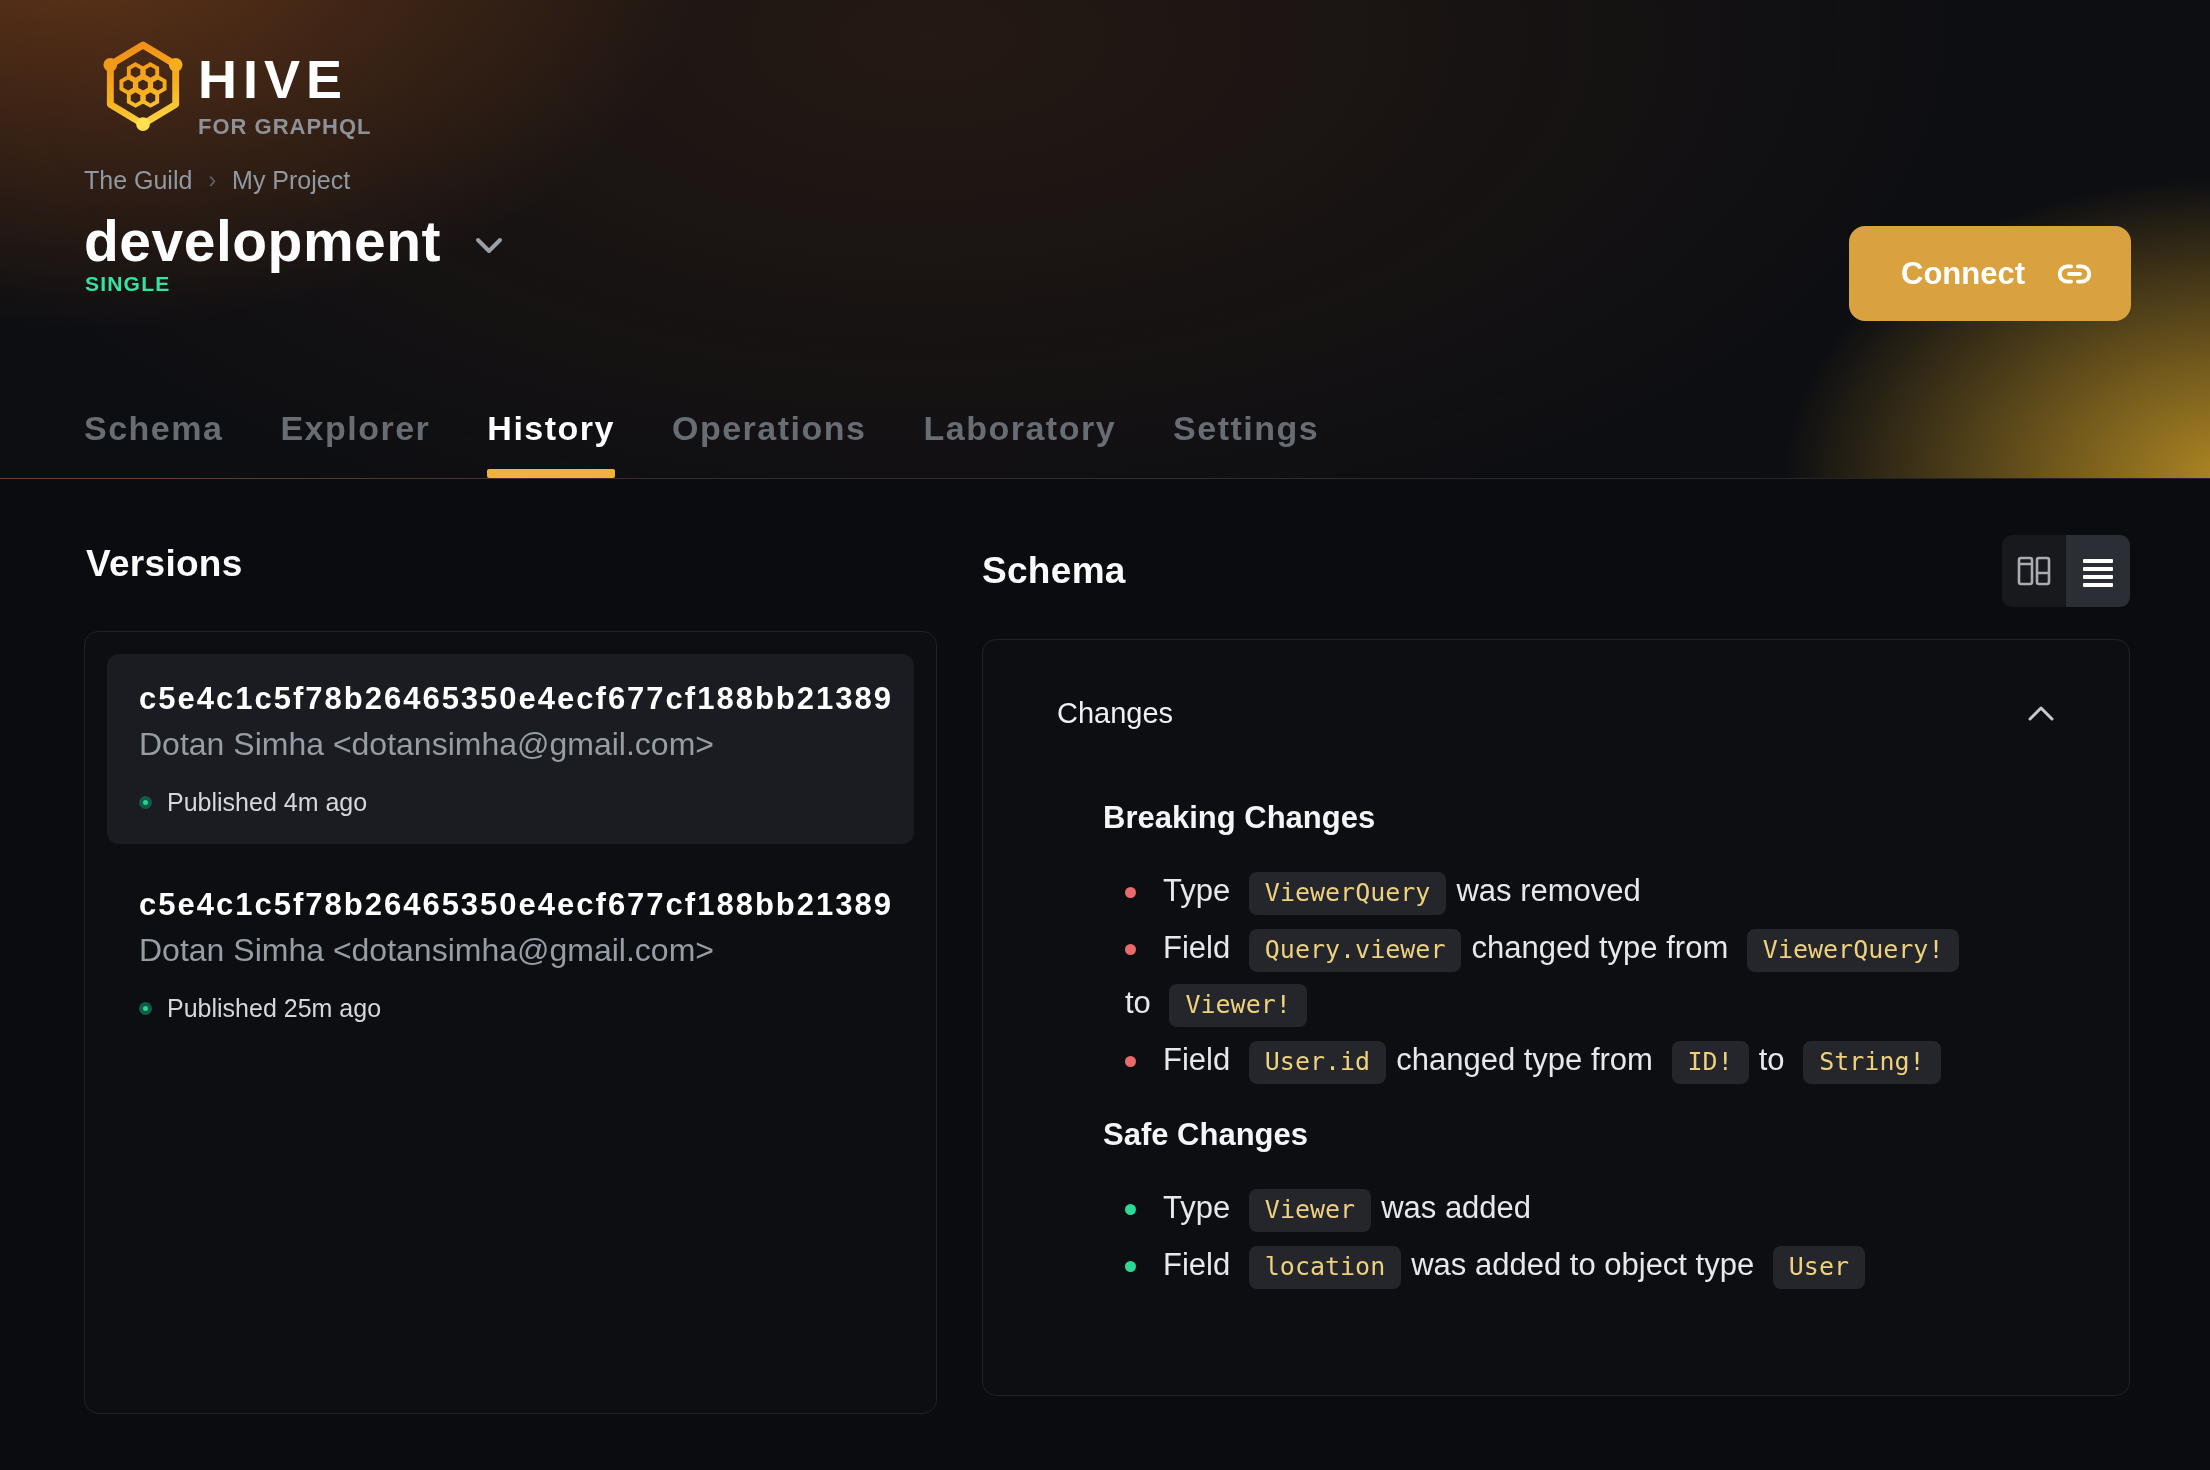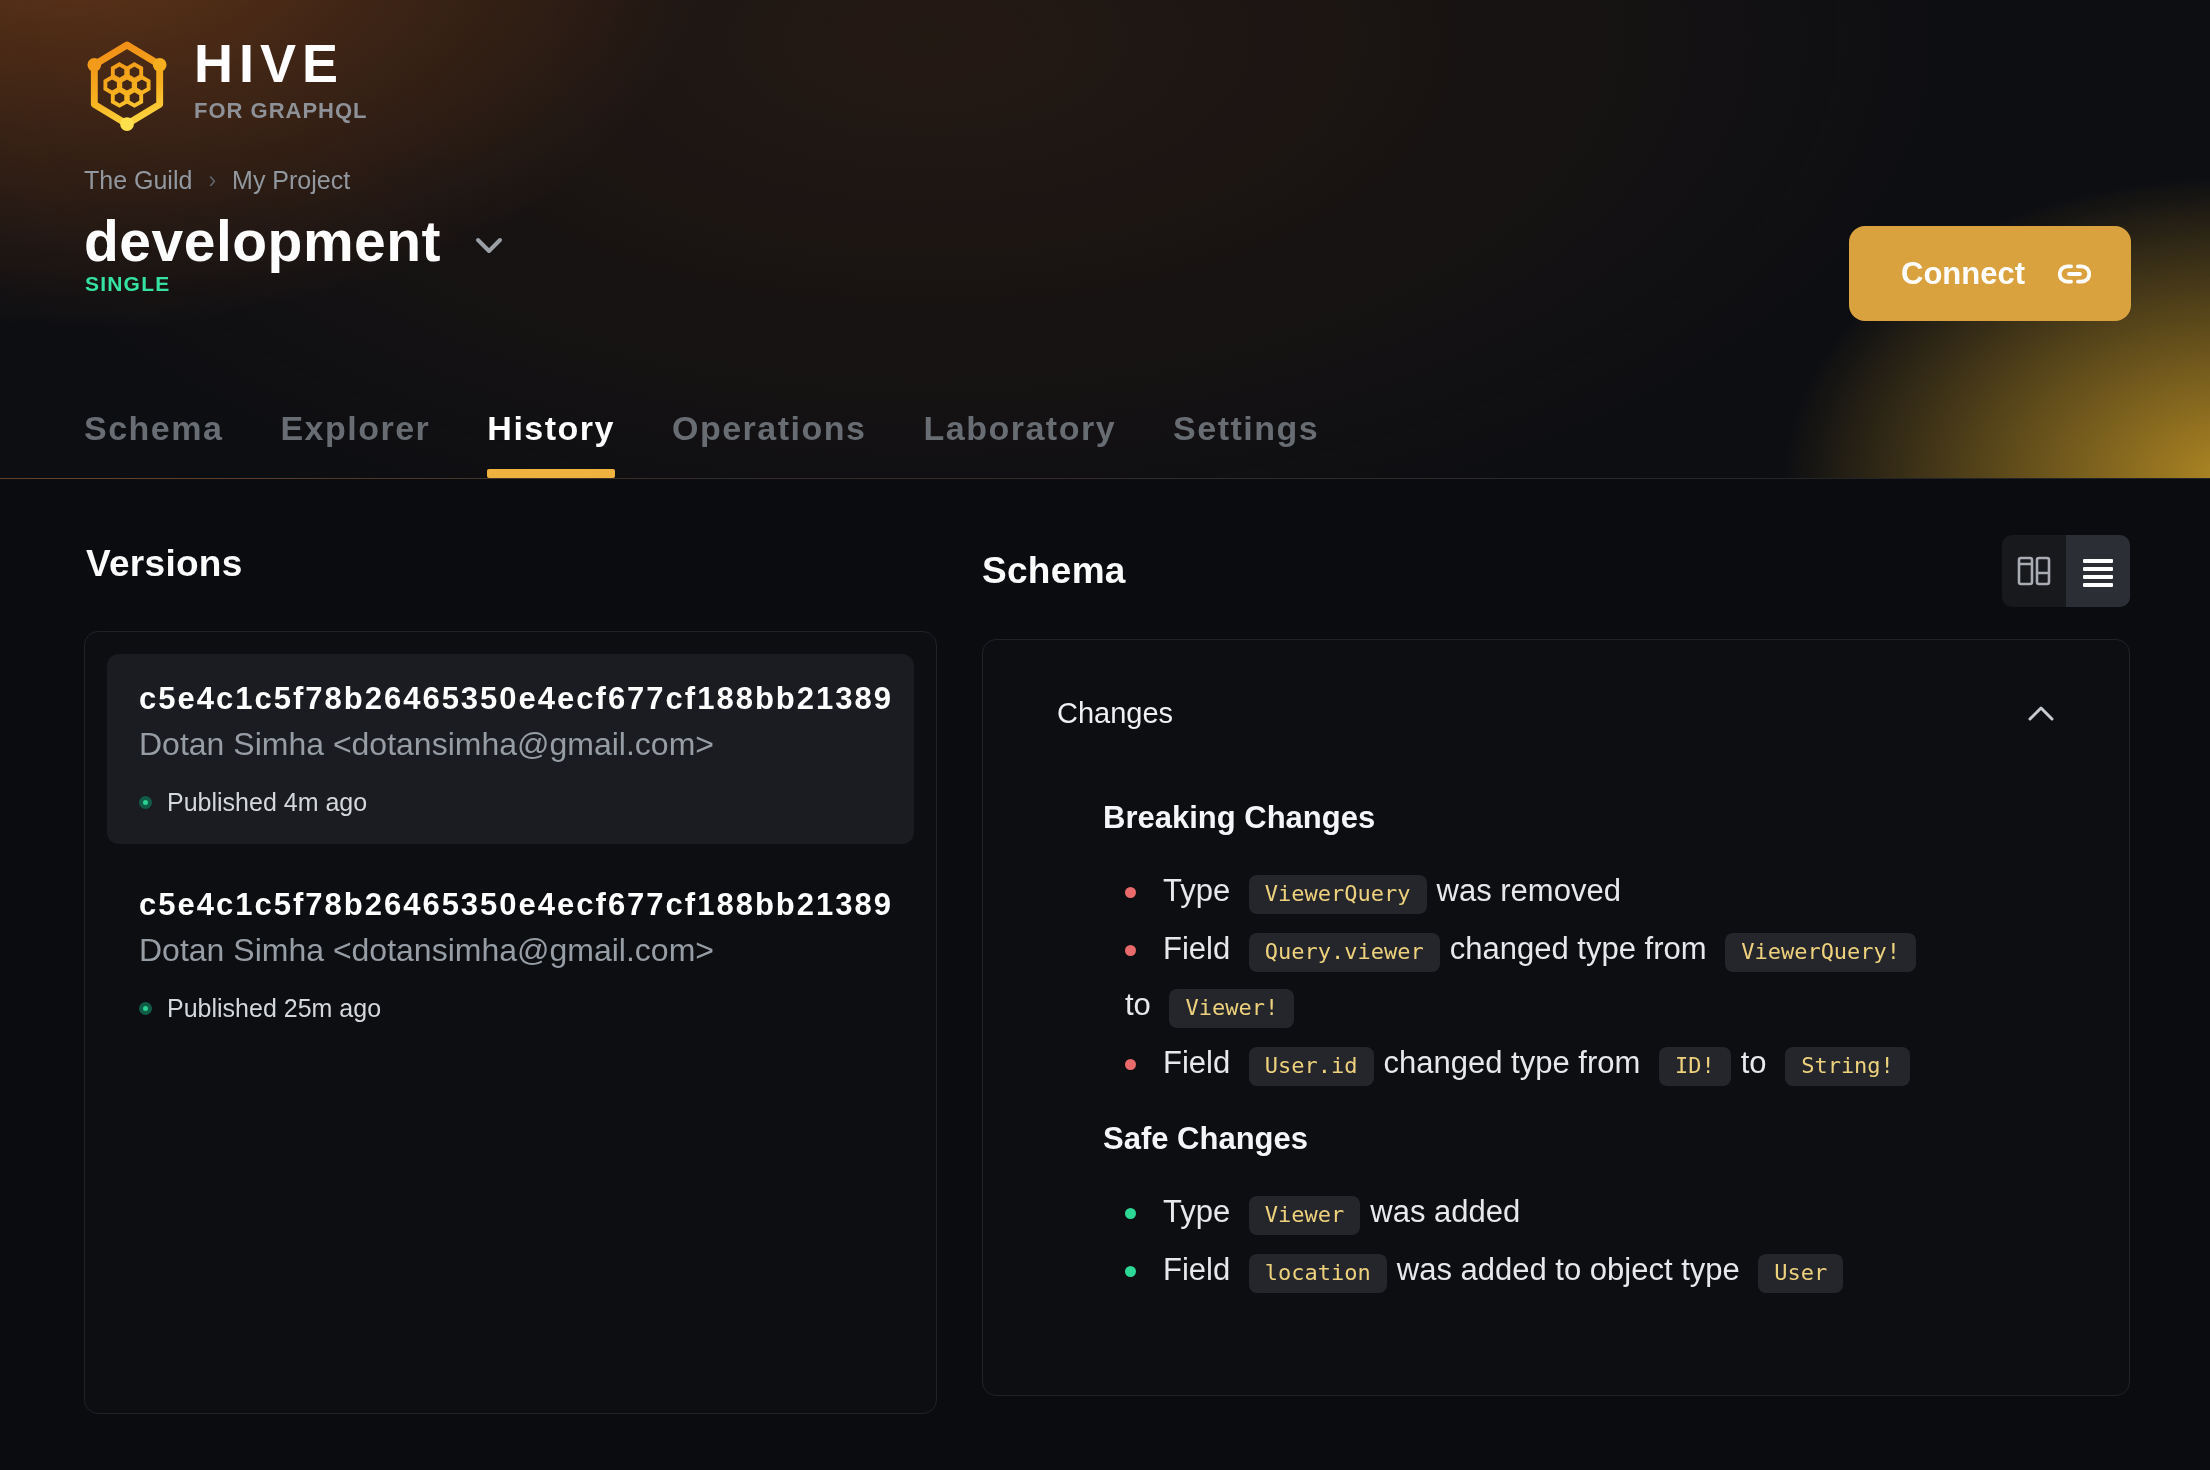--- a/index.html
+++ b/index.html
@@ -15,21 +15,21 @@
   
   header {
     position:relative; height:479px;
     background:
       radial-gradient(640px 430px at 101% 100%, rgba(222,170,40,.78), rgba(222,170,40,0) 70%),
       radial-gradient(980px 600px at 3% -14%, rgba(158,80,28,.58), rgba(158,80,28,0) 66%),
       radial-gradient(1500px 760px at 42% 8%, rgba(96,54,22,.28), rgba(96,54,22,0) 70%),
       #0d0e12;
     border-bottom:1px solid rgba(255,255,255,.09);
   }
-  .logo-row { position:absolute; left:84px; top:36px; display:flex; align-items:flex-start; gap:24px; }
+  .logo-row { position:absolute; left:100px; top:36px; display:flex; align-items:flex-end; gap:12px; }
   .logo-text .brand-name { font-size:54px; font-weight:800; letter-spacing:6px; color:#ffffff; line-height:1; }
   .logo-text .brand-tagline { font-size:22px; font-weight:700; letter-spacing:1px; color:#8e9298; margin-top:8px; }
 
   .breadcrumb { position:absolute; left:84px; top:166px; display:flex; align-items:center; gap:16px; font-size:25px; color:#9298a0; }
   .breadcrumb .sep { color:#5f646b; font-size:23px; }
   .breadcrumb .crumb { cursor:pointer; }
 
   .title-row { position:absolute; left:84px; top:208px; display:flex; align-items:center; gap:32px; }
   .title-row h1 { font-size:57px; font-weight:700; color:#fdfdfe; letter-spacing:.5px; }
   .title-chevron { margin-top:10px; cursor:pointer; }
@@ -82,21 +82,21 @@
   .changes-header { padding:57px 72px 0 74px; display:flex; align-items:center; justify-content:space-between; font-size:29px; color:#eef0f2; cursor:pointer; }
   .change-group-title { font-size:31px; font-weight:700; color:#f4f5f7; margin-left:120px; }
   .change-group-title.breaking { margin-top:70px; margin-bottom:28px; }
   .change-group-title.safe { margin-top:29px; margin-bottom:28px; }
   ul.change-list { list-style:none; margin:0 70px 0 142px; }
   ul.change-list li { font-size:31px; color:#e6e8eb; line-height:53px; margin-bottom:2px; }
   .bullet { display:inline-block; width:11px; height:11px; border-radius:50%; margin-right:27px; vertical-align:3px; }
   ul.breaking .bullet { background:#e96a6a; }
   ul.safe .bullet { background:#2dd796; }
   .code-chip {
-    font-family:"DejaVu Sans Mono", monospace; font-size:22px; color:#eed17c;
+    font-family:"DejaVu Sans Mono", monospace; font-size:25px; color:#eed17c;
     background:#24262c; border-radius:8px; padding:6px 16px 8px; margin:0 10px;
     white-space:nowrap;
   }
 </style>
 </head>
 <body>
 
 <div class="page">
 
   <header>

